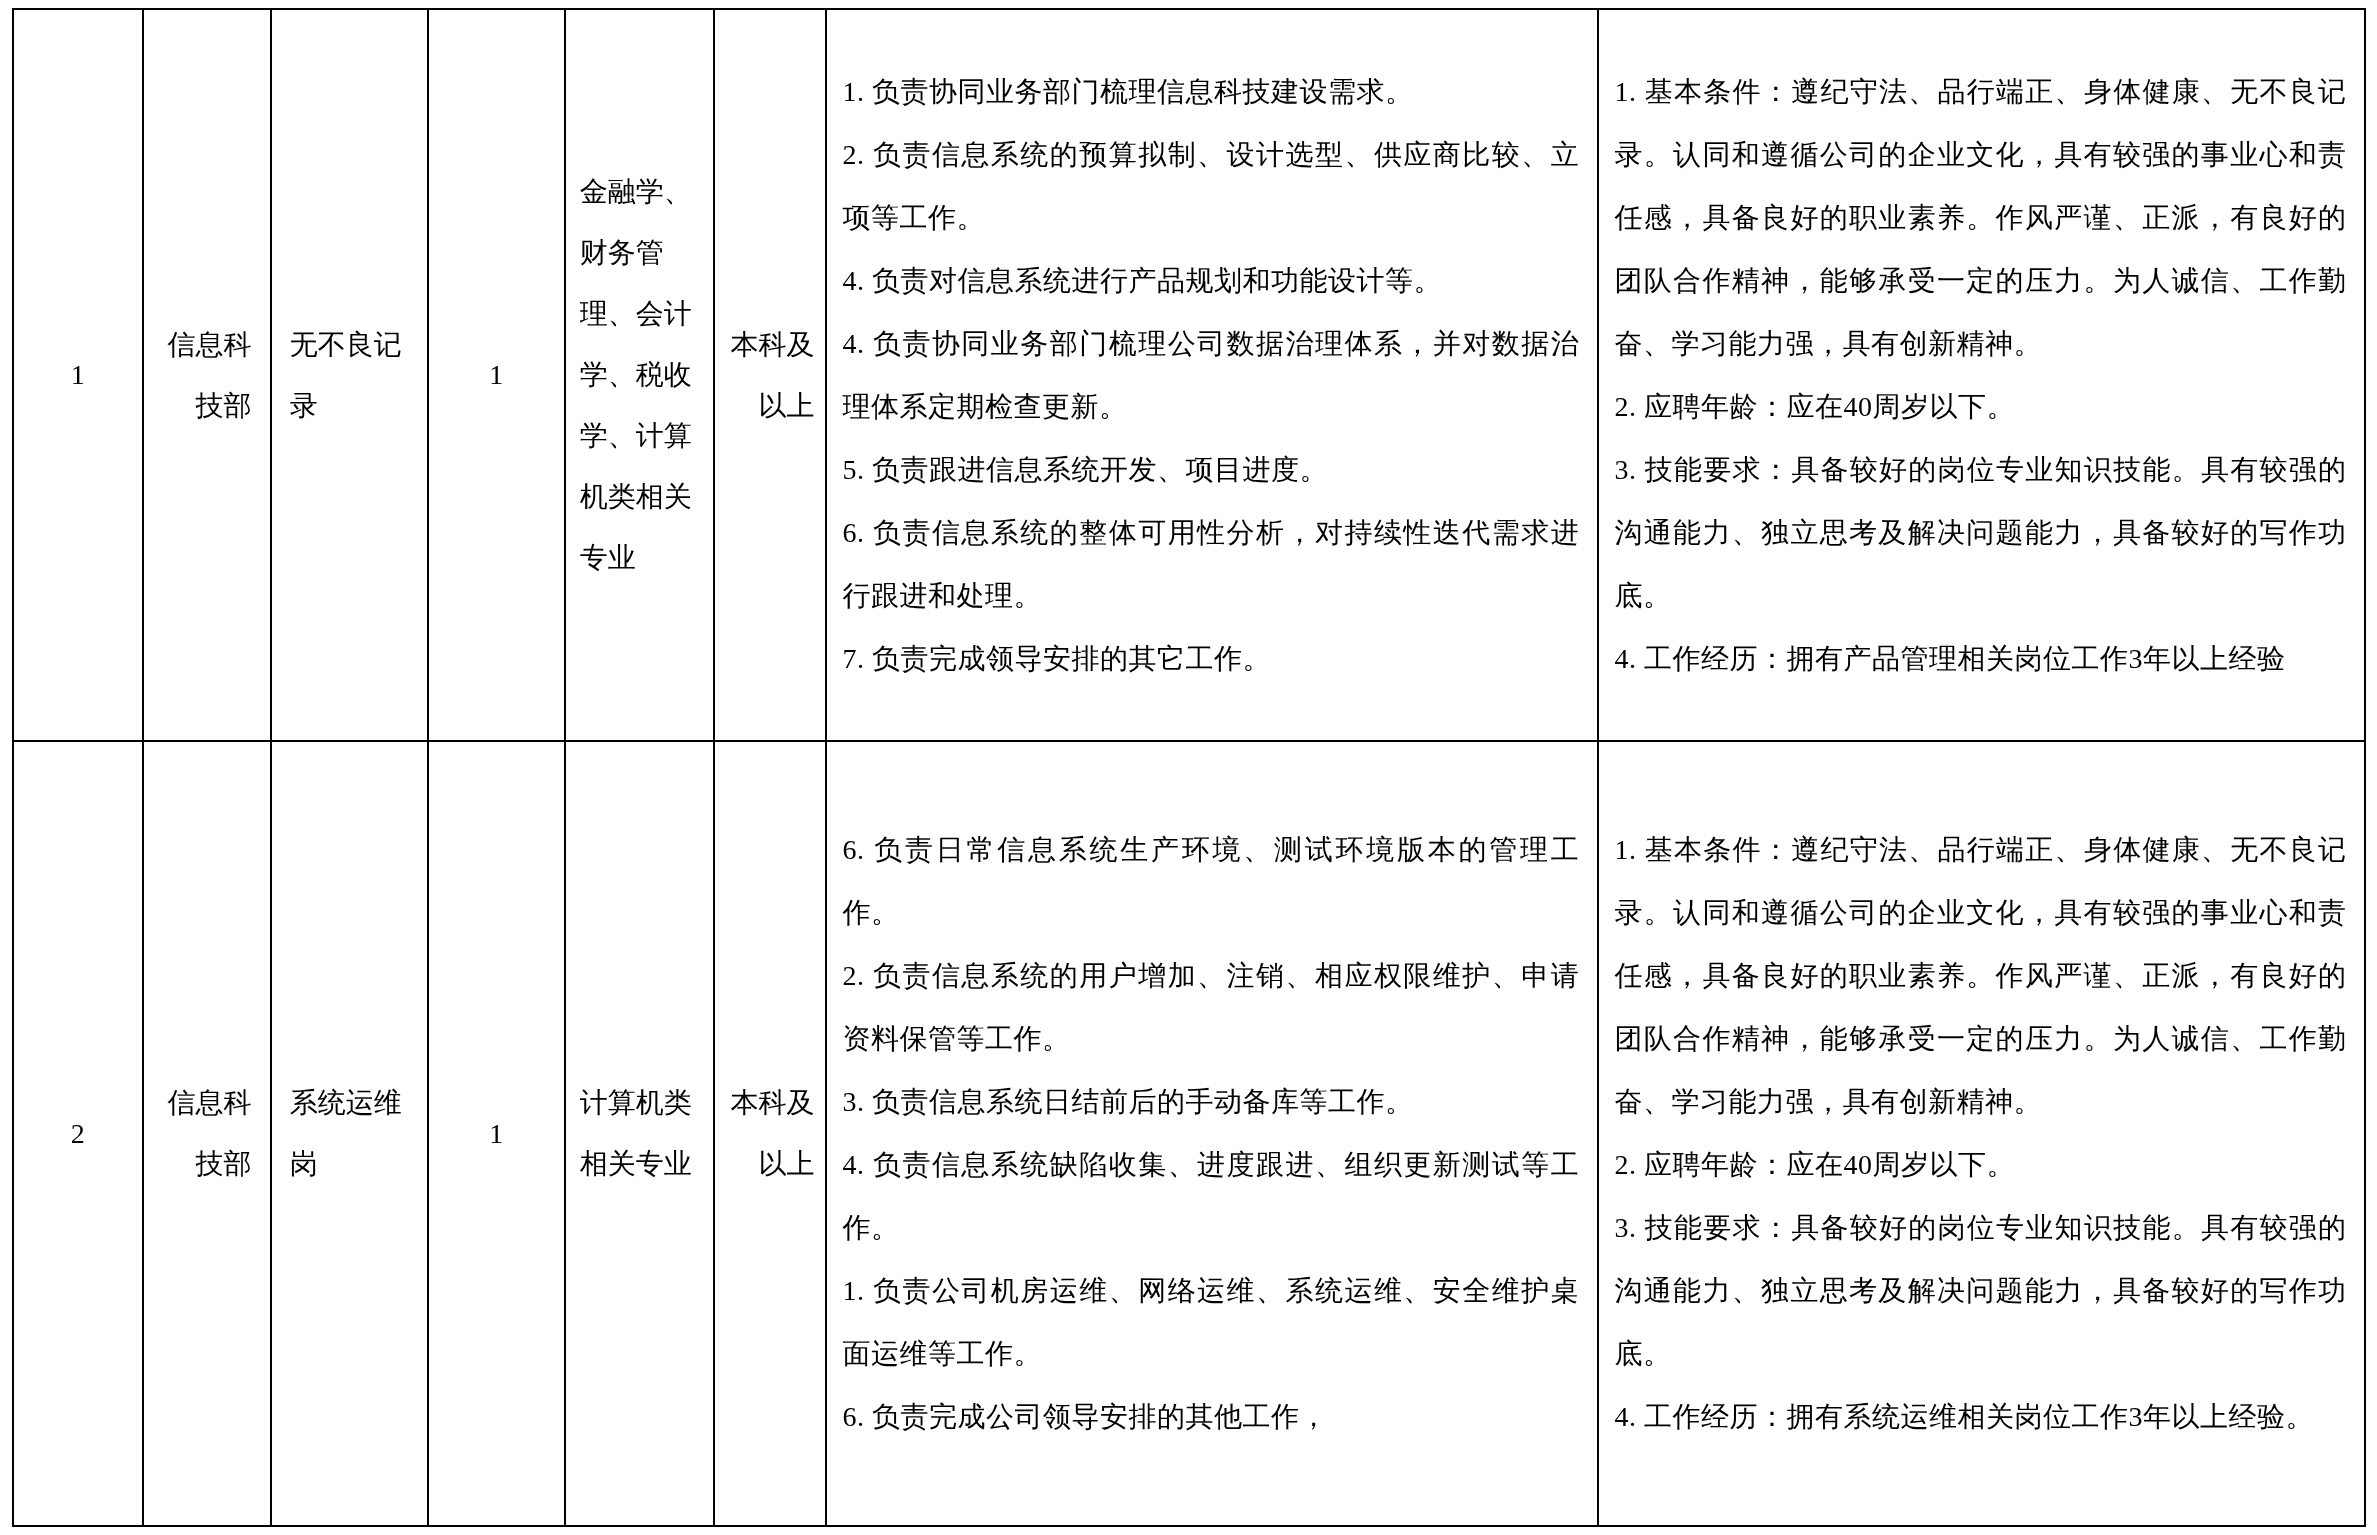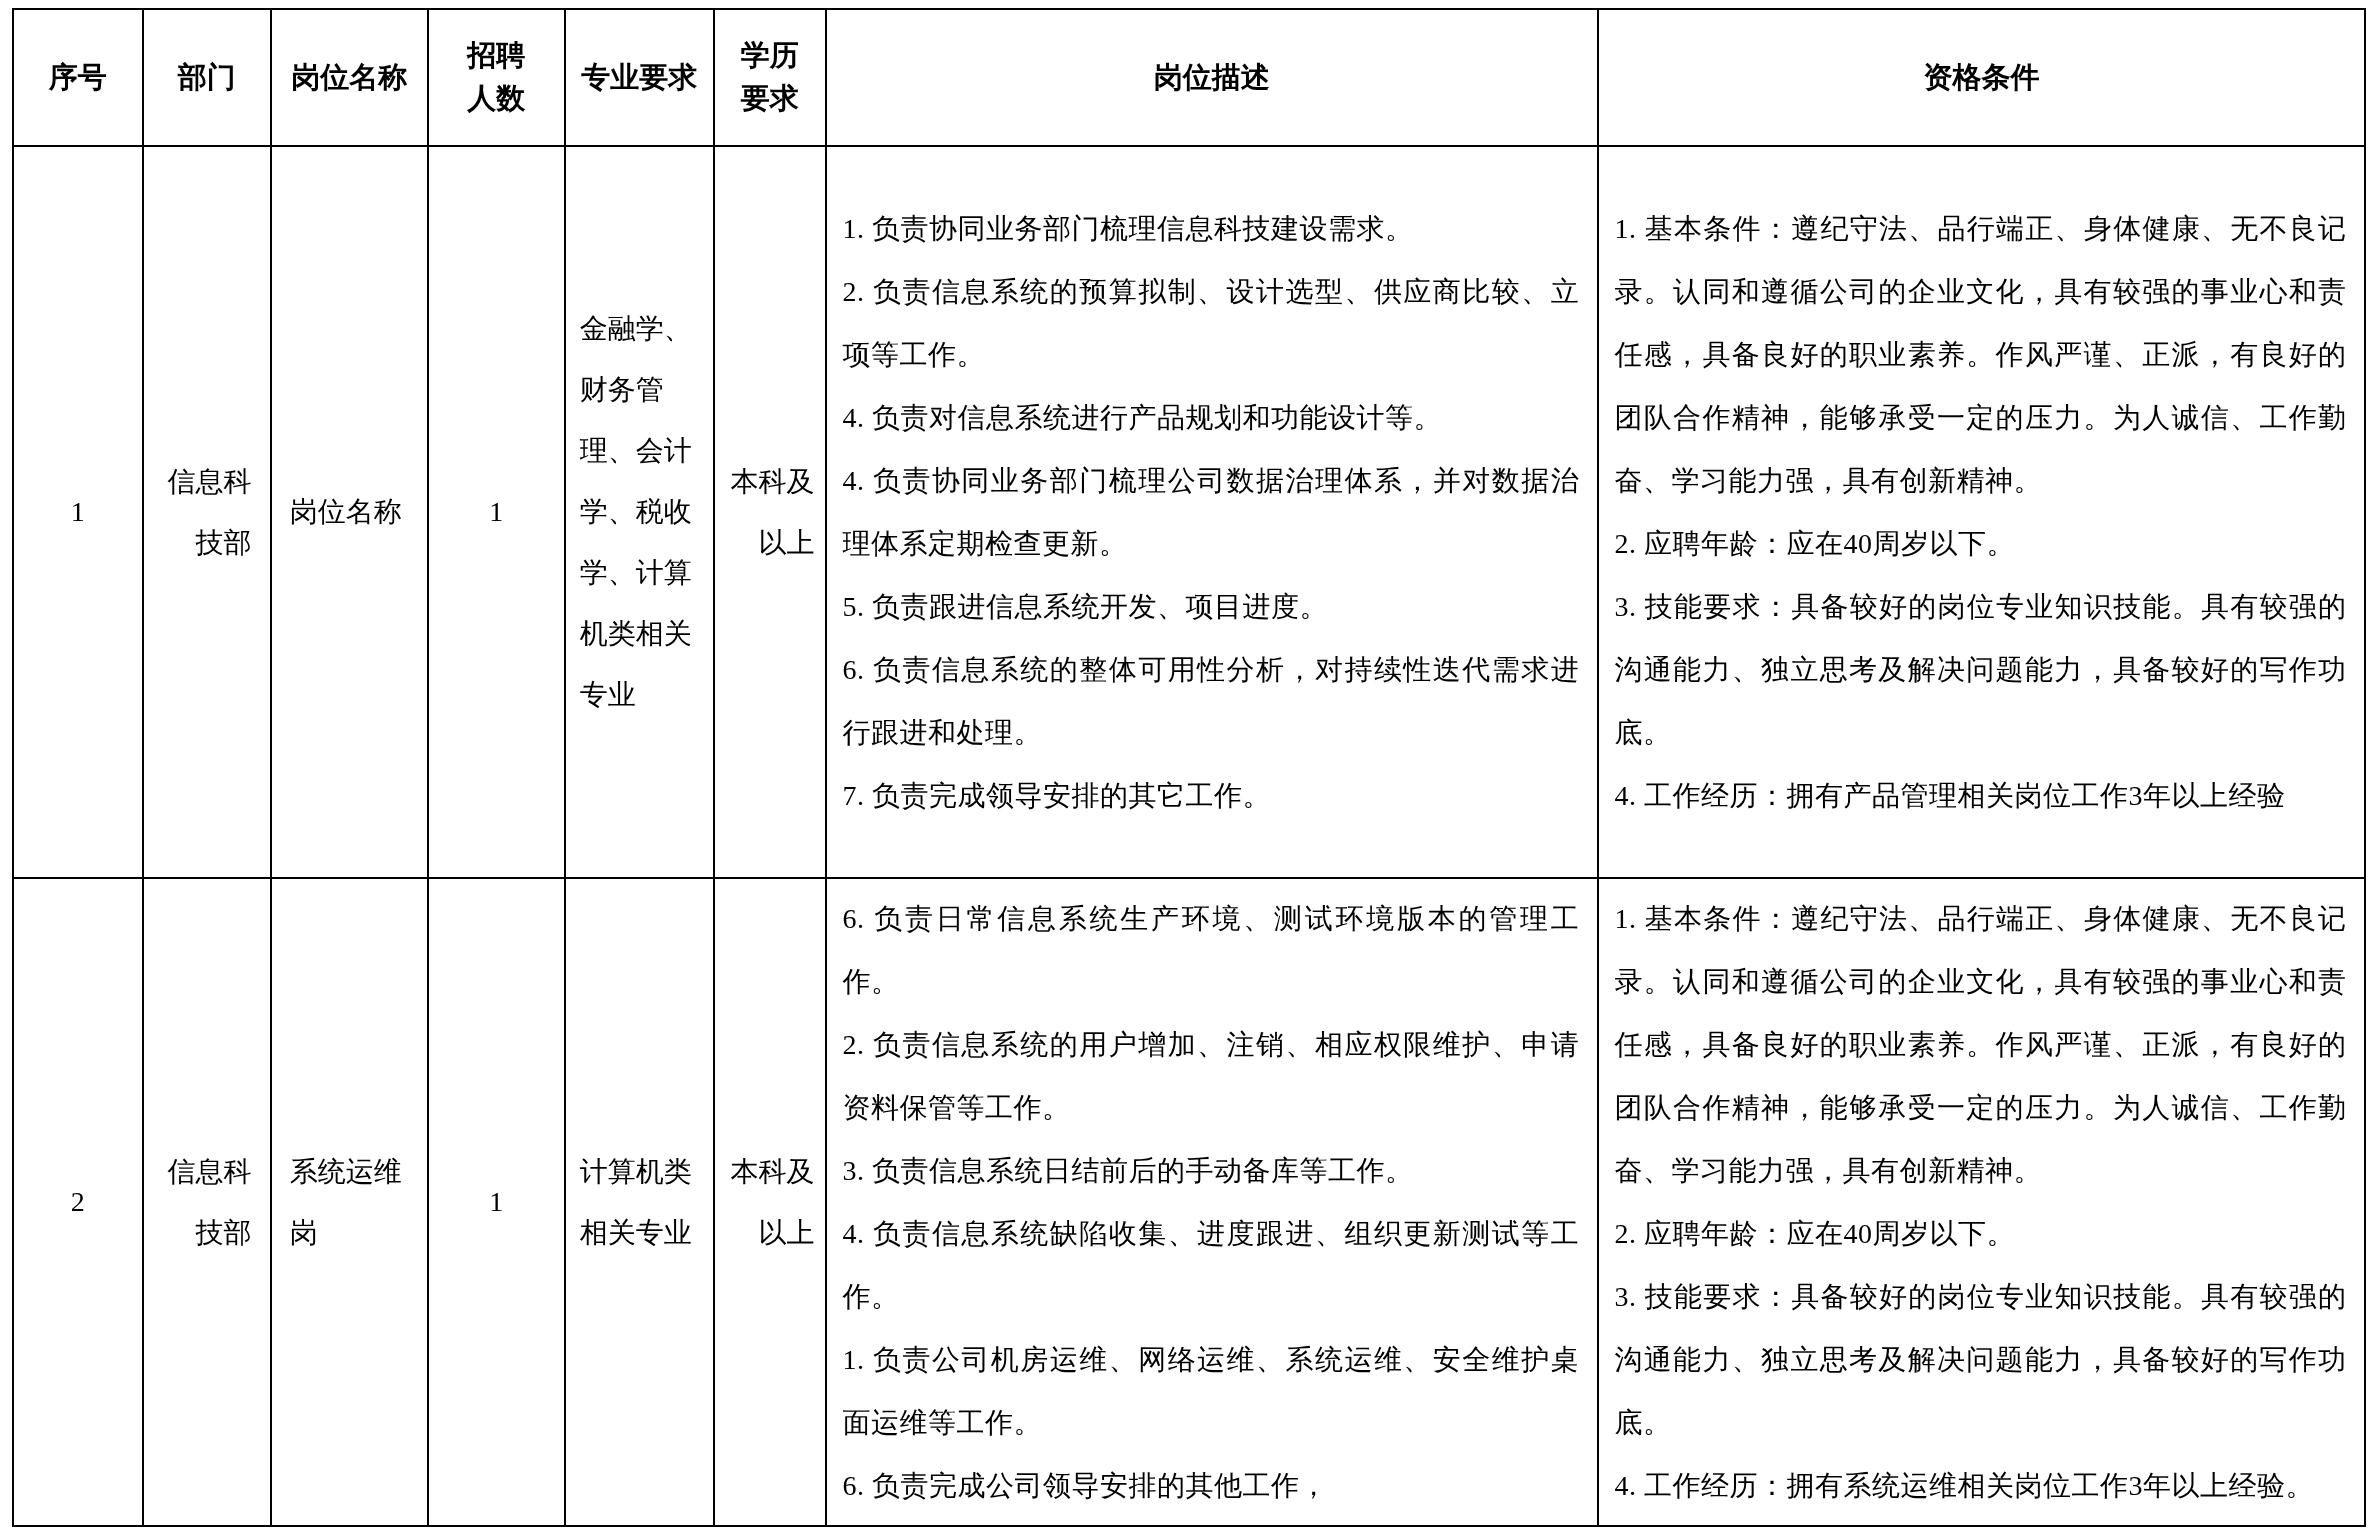--- a/index.html
+++ b/index.html
@@ -66,35 +66,25 @@
       <col style="width:130px">
       <col style="width:128px">
       <col style="width:157px">
       <col style="width:137px">
       <col style="width:149px">
       <col style="width:112px">
       <col style="width:772px">
       <col>
     </colgroup>
     <tbody>
-      <tr class="hdr">
-        <td><span>序号</span></td>
-        <td><span>部门</span></td>
-        <td><span>岗位名称</span></td>
-        <td><span class="w2">招聘人数</span></td>
-        <td><span>专业要求</span></td>
-        <td><span class="w2">学历要求</span></td>
-        <td><span>岗位描述</span></td>
-        <td><span>资格条件</span></td>
-      </tr>
 
       <tr class="r1">
         <td class="small"><span>1</span></td>
         <td class="small"><span class="w3">信息科技部</span></td>
-        <td class="small"><span class="w4">岗位名称</span></td>
+        <td class="small"><span class="w4">无不良记录</span></td>
         <td class="small"><span>1</span></td>
         <td class="small"><span class="w4">金融学、财务管理、会计学、税收学、计算机类相关专业</span></td>
         <td class="small"><span class="w3">本科及以上</span></td>
         <td class="big">
           <div class="para">1. 负责协同业务部门梳理信息科技建设需求。</div>
           <div class="para">2. 负责信息系统的预算拟制、设计选型、供应商比较、立项等工作。</div>
           <div class="para">4. 负责对信息系统进行产品规划和功能设计等。</div>
           <div class="para">4. 负责协同业务部门梳理公司数据治理体系，并对数据治理体系定期检查更新。</div>
           <div class="para">5. 负责跟进信息系统开发、项目进度。</div>
           <div class="para">6. 负责信息系统的整体可用性分析，对持续性迭代需求进行跟进和处理。</div>

